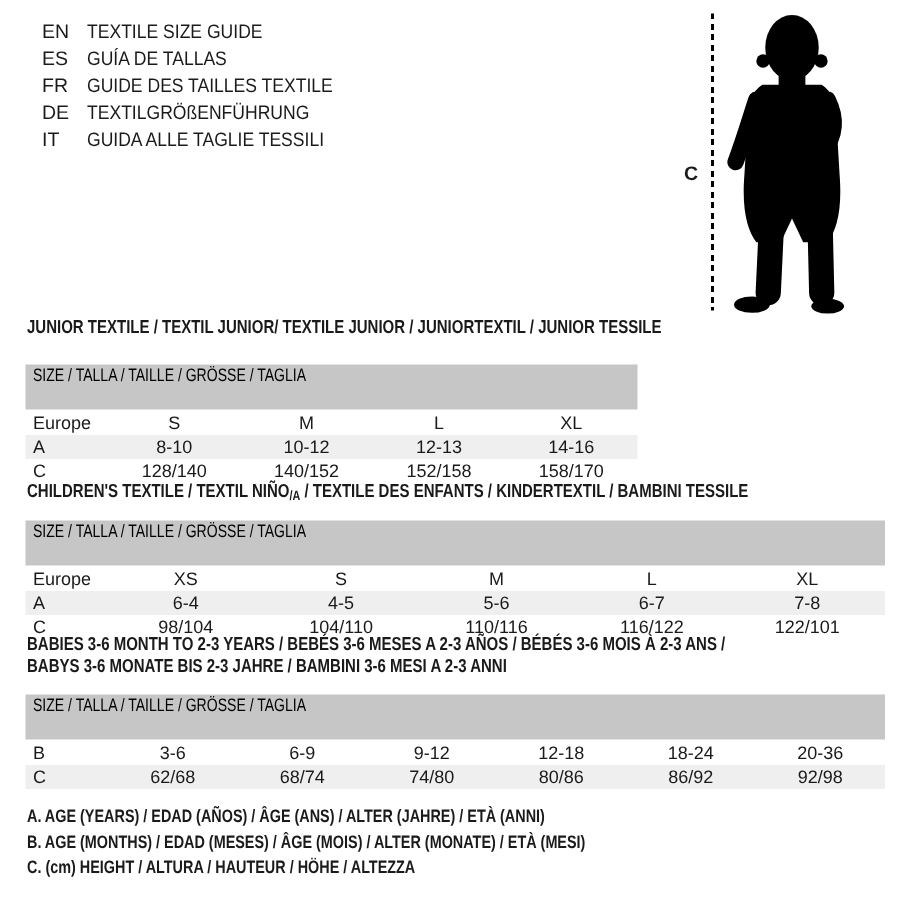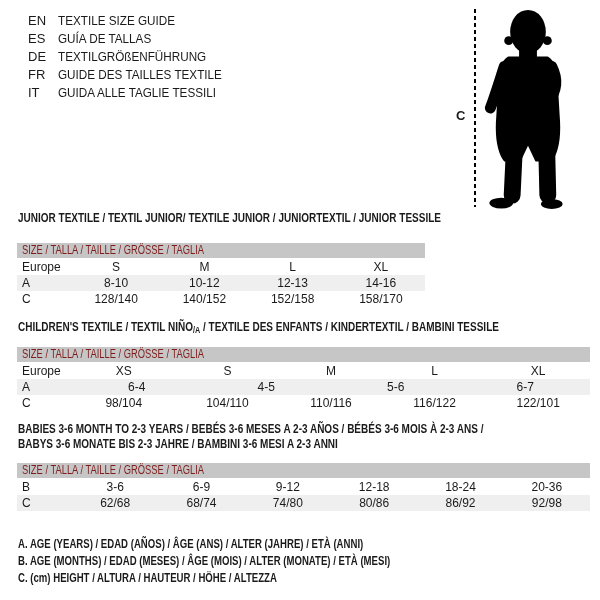--- a/index.html
+++ b/index.html
@@ -31,22 +31,22 @@
   .title2{top:320px}
   .title3{top:422px}
   .t2sub{font-size:9px;vertical-align:-2px}
 
   
   .table{position:absolute;left:17px}
   .table1{top:243px;width:408px}
   .table2{top:347px;width:573px}
   .table3{top:463px;width:573px}
   .size-bar{
-    height:15px;line-height:15px;background:#c6c6c6;margin-bottom:1px;
-    padding-left:5px;font-size:12px;color:#7f1d1d;white-space:nowrap;
+    height:30px;line-height:15px;background:#c6c6c6;margin-bottom:1px;
+    padding-left:5px;font-size:12px;color:#000000;white-space:nowrap;
   }
   .size-bar span{display:inline-block;transform:scaleX(0.78);transform-origin:0 50%}
   .trow{display:flex;height:16px;line-height:16px;font-size:12px}
   .trow.alt{background:#efefef}
   .rlabel{flex:0 0 50px;width:50px;padding-left:5px}
   .cell{flex:1;text-align:center}
 
   
   .legend-line{
     position:absolute;left:18px;font-weight:bold;font-size:12px;line-height:14px;
@@ -62,26 +62,26 @@
 <div class="langs">
   <div class="lang-row">
     <span class="lang-code">EN</span>
     <span class="lang-label">TEXTILE SIZE GUIDE</span>
   </div>
   <div class="lang-row">
     <span class="lang-code">ES</span>
     <span class="lang-label">GUÍA DE TALLAS</span>
   </div>
   <div class="lang-row">
+    <span class="lang-code">FR</span>
+    <span class="lang-label">GUIDE DES TAILLES TEXTILE</span>
+  </div>
+  <div class="lang-row">
     <span class="lang-code">DE</span>
     <span class="lang-label">TEXTILGRÖßENFÜHRUNG</span>
-  </div>
-  <div class="lang-row">
-    <span class="lang-code">FR</span>
-    <span class="lang-label">GUIDE DES TAILLES TEXTILE</span>
   </div>
   <div class="lang-row">
     <span class="lang-code">IT</span>
     <span class="lang-label">GUIDA ALLE TAGLIE TESSILI</span>
   </div>
 </div>
 
 <div class="dashline"></div>
 <div class="cmark">C</div>
 <svg class="baby" viewBox="0 0 100 210" aria-hidden="true">
@@ -143,20 +143,21 @@
     <span class="cell">M</span>
     <span class="cell">L</span>
     <span class="cell">XL</span>
   </div>
   <div class="trow alt">
     <span class="rlabel">A</span>
     <span class="cell">6-4</span>
     <span class="cell">4-5</span>
     <span class="cell">5-6</span>
     <span class="cell">6-7</span>
+    <span class="cell">7-8</span>
   </div>
   <div class="trow">
     <span class="rlabel">C</span>
     <span class="cell">98/104</span>
     <span class="cell">104/110</span>
     <span class="cell">110/116</span>
     <span class="cell">116/122</span>
     <span class="cell">122/101</span>
   </div>
 </div>

